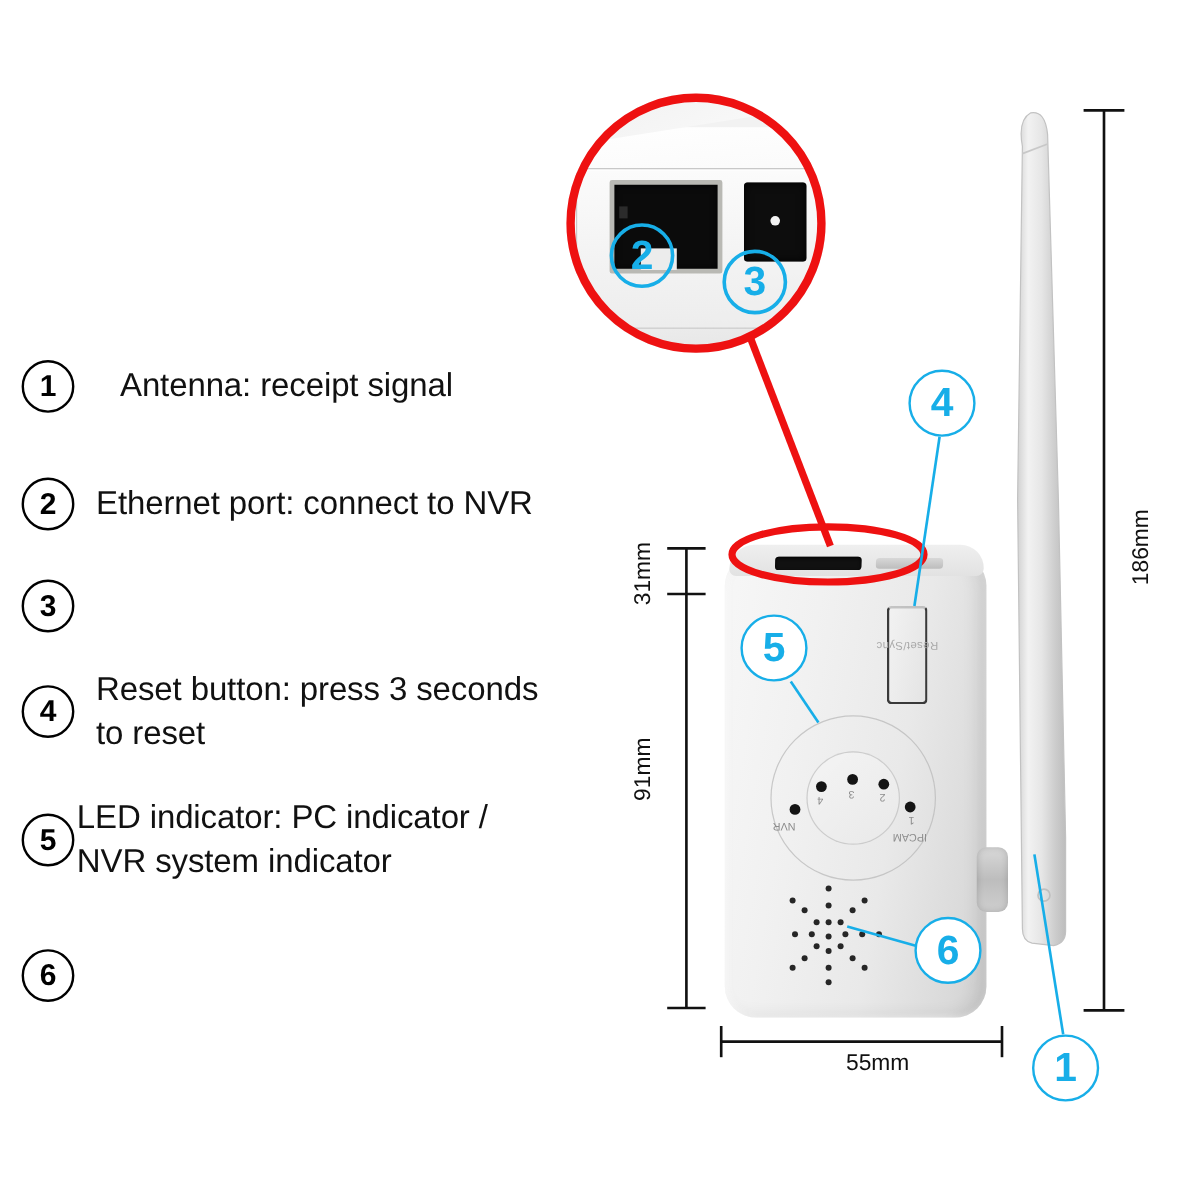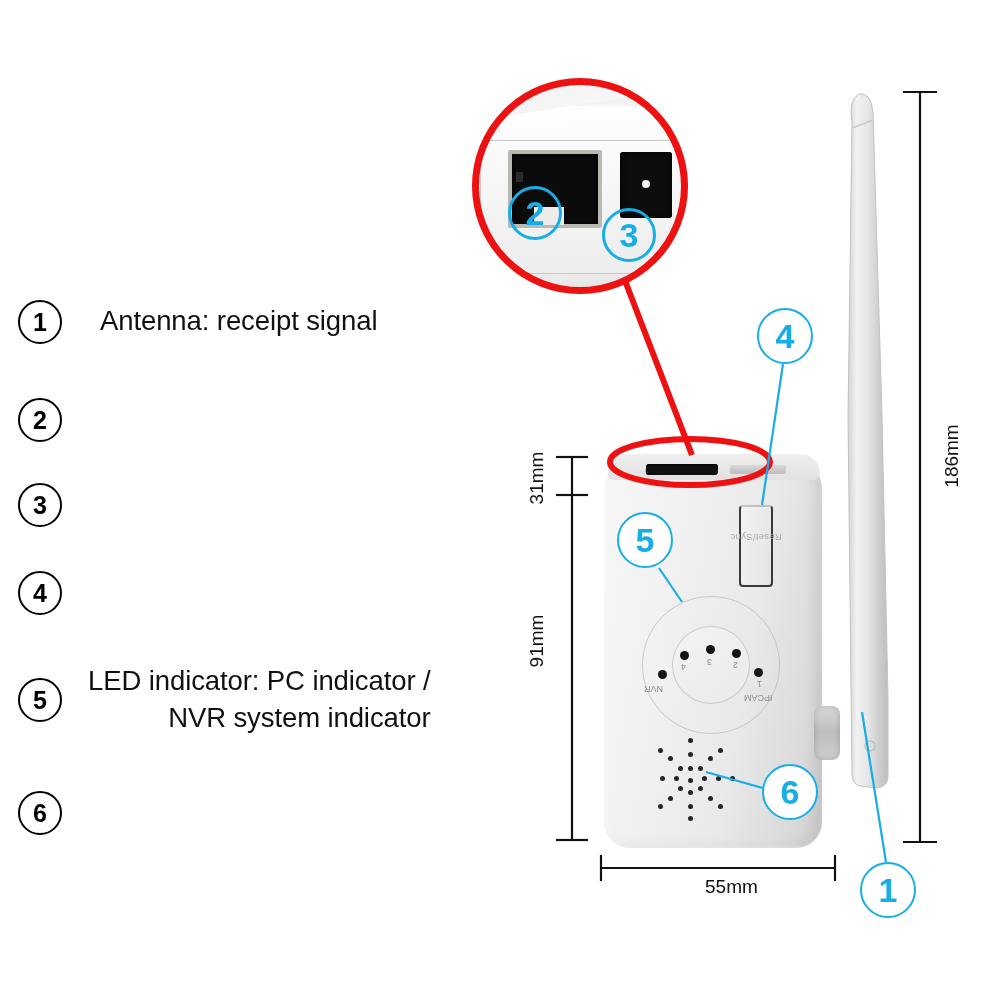--- a/index.html
+++ b/index.html
@@ -165,33 +165,36 @@
   <div class="legend">
 
     <div class="lg-marker" style="left:18px;top:300px;">
       <span>1</span>
     </div>
     <div class="lg-text" style="left:80px;top:303px;margin-left:20px;">Antenna: receipt signal</div>
 
     <div class="lg-marker" style="left:18px;top:398px;">
       <span>2</span>
     </div>
+    <div class="lg-text" style="left:80px;top:401px;">Ethernet port: connect to NVR</div>
 
     <div class="lg-marker" style="left:18px;top:483px;">
       <span>3</span>
     </div>
 
     <div class="lg-marker" style="left:18px;top:571px;">
       <span>4</span>
     </div>
+    <div class="lg-text" style="left:80px;top:556px;">Reset button: press 3 seconds
+to reset</div>
 
     <div class="lg-marker" style="left:18px;top:678px;">
       <span>5</span>
     </div>
-    <div class="lg-text" style="left:88px;top:663px;text-align:right;">LED indicator: PC indicator /
+    <div class="lg-text" style="left:64px;top:663px;">LED indicator: PC indicator /
 NVR system indicator</div>
 
     <div class="lg-marker" style="left:18px;top:791px;">
       <span>6</span>
     </div>
   </div>
 
   <svg id="red-leader">
     <line x1="624" y1="278" x2="692" y2="455" stroke="#ee1111" stroke-width="6"></line>
     <ellipse cx="690" cy="462" rx="80" ry="23" fill="none" stroke="#ee1111" stroke-width="6"></ellipse>

